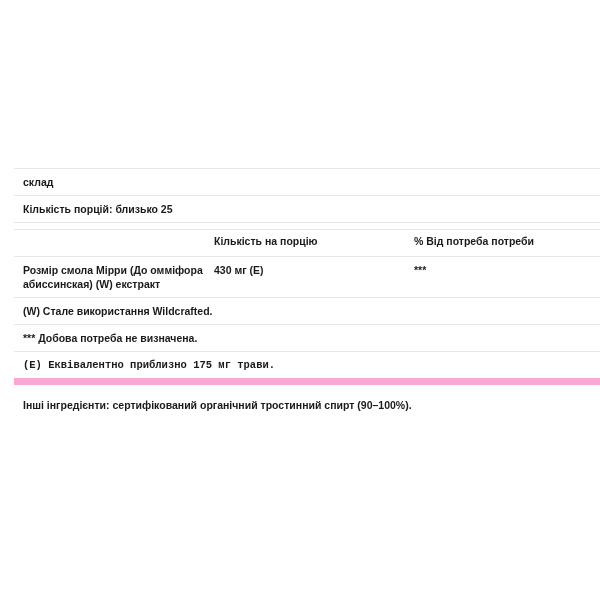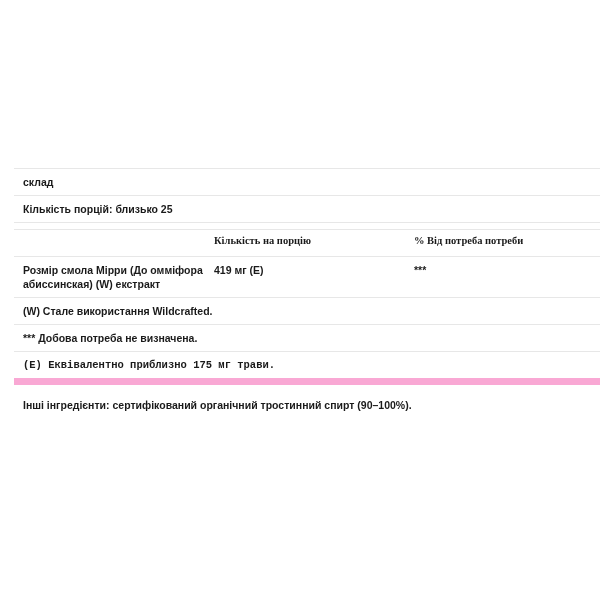--- a/index.html
+++ b/index.html
@@ -58,21 +58,20 @@
     width: 88px;
   }
   td.c-dv {
     width: 94px;
   }
 
   
   tr.head-row td {
     padding-top: 4px;
     padding-bottom: 7px;
-    font-family: Liberation Serif, serif;
   }
 
   
   tr.spacer-row td {
     height: 6px;
     padding: 0;
     font-size: 0;
     line-height: 0;
   }
 
@@ -128,21 +127,21 @@
         </tr>
 
         <tr class="head-row">
           <td class="c-name"></td>
           <td class="c-amount">Кількість на порцію</td>
           <td class="c-dv">% Від потреба потреби</td>
         </tr>
 
         <tr>
           <td class="c-name">Розмір смола Мірри (До оммiфора абиссинская) (W) екстракт</td>
-          <td class="c-amount">419 мг (E)</td>
+          <td class="c-amount">430 мг (E)</td>
           <td class="c-dv">***</td>
         </tr>
 
         <tr>
           <td class="c-name" colspan="3">(W) Стале використання Wildcrafted.</td>
         </tr>
 
         <tr>
           <td class="c-name" colspan="3">*** Добова потреба не визначена.</td>
         </tr>

